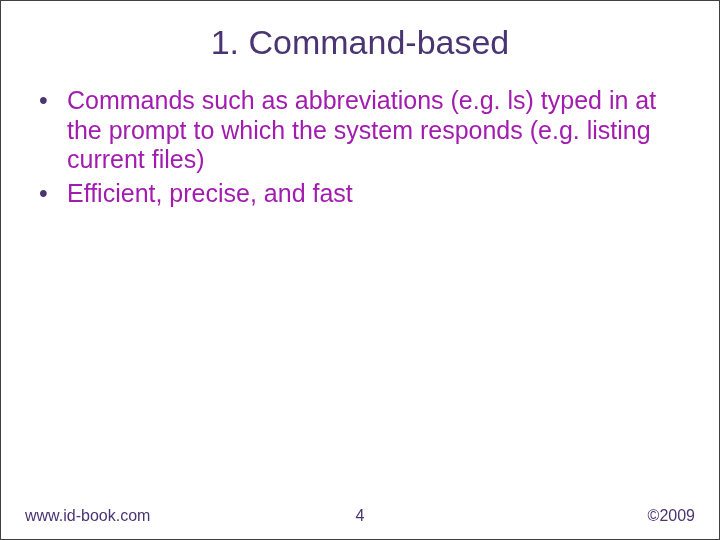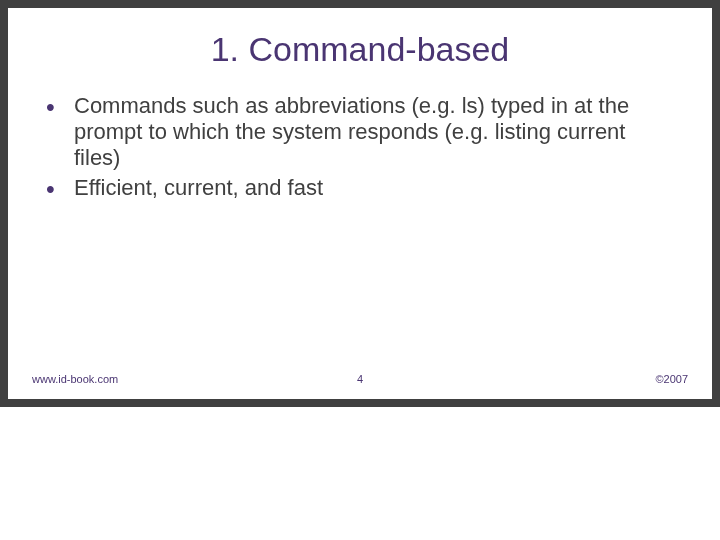--- a/index.html
+++ b/index.html
@@ -6,22 +6,22 @@
     margin: 0;
     padding: 0;
     width: 720px;
     height: 540px;
     font-family: Verdana, Geneva, sans-serif;
     background: #ffffff;
   }
   .slide {
     box-sizing: border-box;
     width: 720px;
-    height: 407px;
-    border: 8px solid #404040;
+    height: 540px;
+    border: 1px solid #404040;
     position: relative;
     background: #ffffff;
   }
   .title {
     text-align: center;
     color: #4a3572;
     font-size: 34px;
     margin-top: 22px;
     margin-bottom: 24px;
     font-weight: 400;
@@ -31,42 +31,42 @@
     color: #4a3572;
   }
   ul.bullets {
     list-style: none;
     padding: 0;
     margin: 0;
   }
   ul.bullets > li {
     position: relative;
     padding-left: 32px;
-    font-size: 22px;
+    font-size: 25px;
     line-height: 1.18;
     margin-bottom: 4px;
-    color: #404040;
+    color: #a21caf;
   }
   ul.bullets > li::before {
     content: "•";
     position: absolute;
     left: 4px;
     top: 0;
     color: #4a3572;
     font-size: 25px;
     line-height: 1.18;
   }
   .footer {
     position: absolute;
     left: 0;
     right: 0;
     bottom: 14px;
     height: 20px;
     color: #4a3572;
-    font-size: 11px;
+    font-size: 16px;
   }
   .footer .url {
     position: absolute;
     left: 24px;
     bottom: 0;
   }
   .footer .pageno {
     position: absolute;
     left: 50%;
     transform: translateX(-50%);
@@ -81,23 +81,23 @@
 </head>
 <body>
 
 <div class="slide">
 
   <div class="title">1. Command-based</div>
 
   <div class="body">
     <ul class="bullets">
       <li>Commands such as abbreviations (e.g. ls) typed in at the prompt to which the system responds (e.g. listing current files)</li>
-      <li>Efficient, current, and fast</li>
+      <li>Efficient, precise, and fast</li>
     </ul>
   </div>
 
   <div class="footer">
     <span class="url">www.id-book.com</span>
     <span class="pageno">4</span>
-    <span class="copyright">©2007</span>
+    <span class="copyright">©2009</span>
   </div>
 
 </div>
 
 </body></html>

